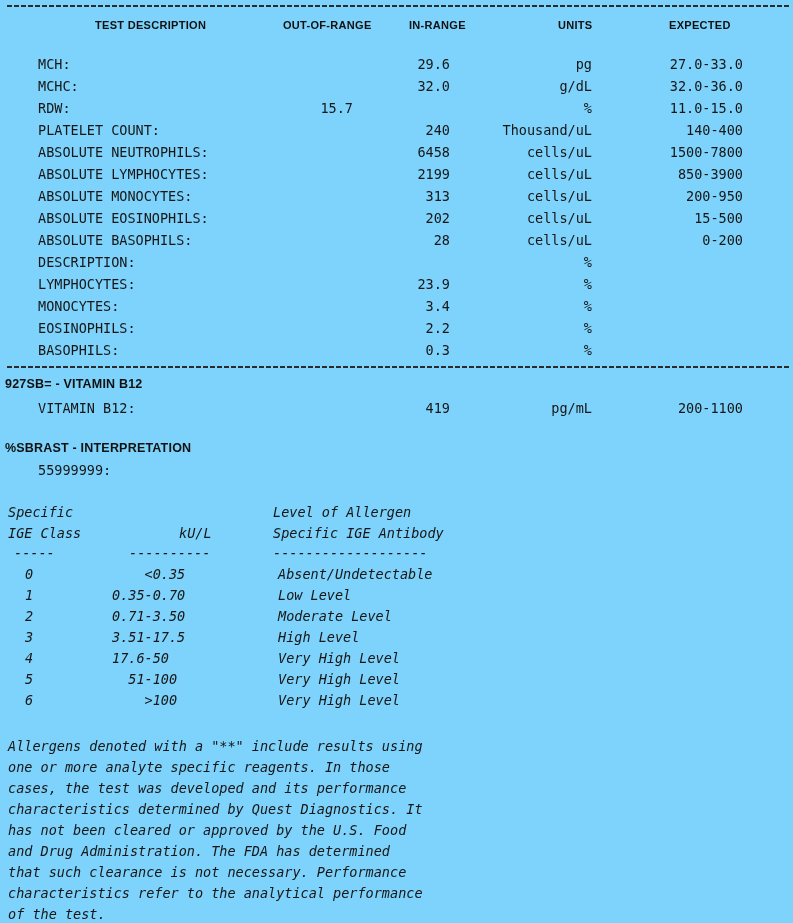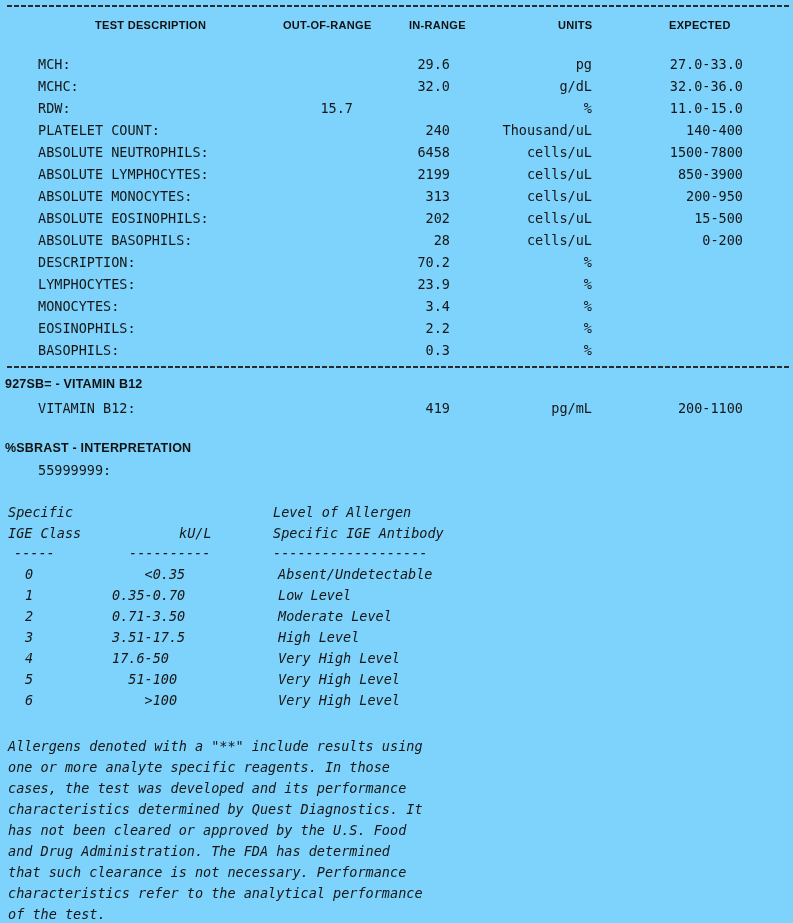--- a/index.html
+++ b/index.html
@@ -155,21 +155,20 @@
     <div class="r-row">
       <span class="c c-lbl">ABSOLUTE BASOPHILS:</span>
       <span class="c c-out"></span>
       <span class="c c-in">28</span>
       <span class="c c-unt">cells/uL</span>
       <span class="c c-exp">0-200</span>
     </div>
     <div class="r-row">
       <span class="c c-lbl">DESCRIPTION:</span>
       <span class="c c-out"></span>
-      <span class="c c-in">70.2</span>
       <span class="c c-unt">%</span>
       <span class="c c-exp"></span>
     </div>
     <div class="r-row">
       <span class="c c-lbl">LYMPHOCYTES:</span>
       <span class="c c-out"></span>
       <span class="c c-in">23.9</span>
       <span class="c c-unt">%</span>
       <span class="c c-exp"></span>
     </div>

